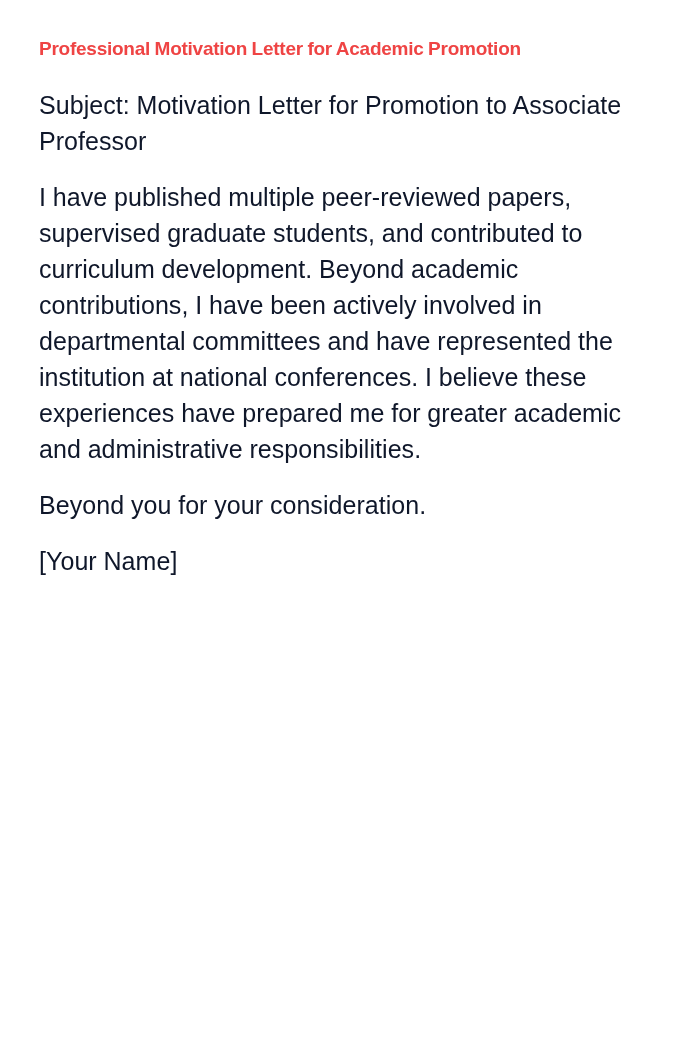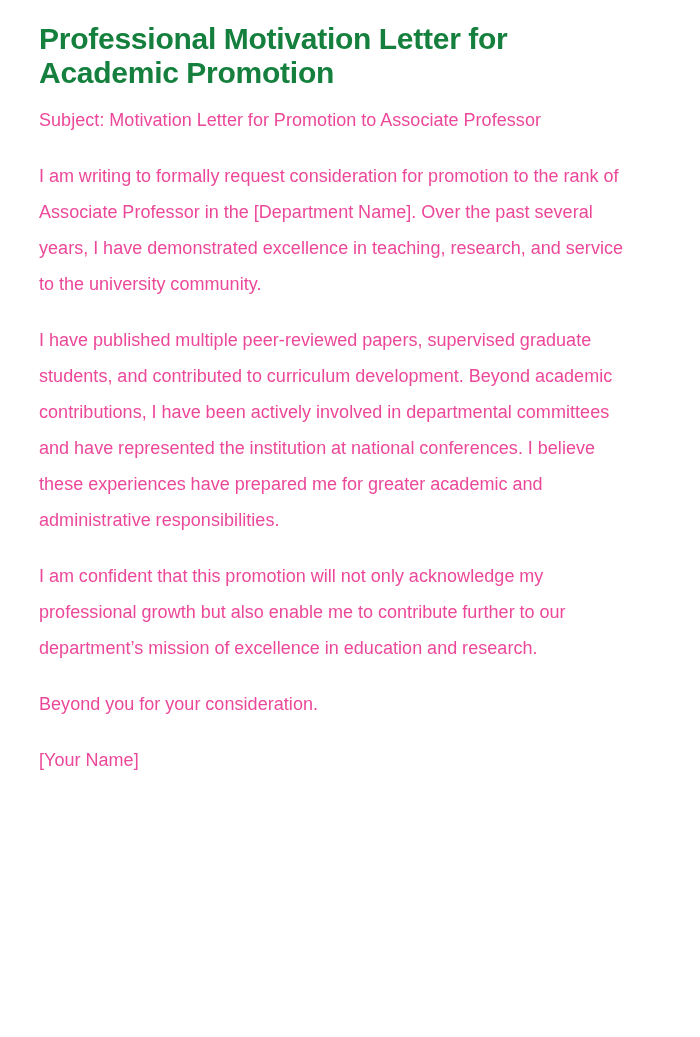--- a/index.html
+++ b/index.html
@@ -25,59 +25,57 @@
     background: #ffffff;
   }
 
   .article {
     width: 601px;
   }
 
   .article-title {
     margin: 0 0 12px 0;
     font-family: "Liberation Sans", sans-serif;
-    font-size: 30px;
-    line-height: 34px;
+    font-size: 19px;
+    line-height: 53px;
     font-weight: 700;
     letter-spacing: -0.25px;
-    color: #15803d;
+    color: #ef4444;
     word-spacing: -0.5px;
   }
 
   .article-body p {
     margin: 0 0 20px 0;
-    font-size: 18px;
+    font-size: 25px;
     line-height: 36px;
     font-weight: 400;
-    color: #ec4899;
+    color: #0f172a;
     letter-spacing: 0.05px;
     word-spacing: -0.2px;
   }
 
   .article-body p:last-child {
     margin-bottom: 0;
   }
 </style>
 </head>
 <body>
 
 <div class="page">
   <article class="article">
 
     <h1 class="article-title">Professional Motivation Letter for Academic Promotion</h1>
 
     <div class="article-body">
       <p>Subject: Motivation Letter for Promotion to Associate Professor</p>
 
 
-      <p>I am writing to formally request consideration for promotion to the rank of Associate Professor in the [Department Name]. Over the past several years, I have demonstrated excellence in teaching, research, and service to the university community.</p>
 
       <p>I have published multiple peer-reviewed papers, supervised graduate students, and contributed to curriculum development. Beyond academic contributions, I have been actively involved in departmental committees and have represented the institution at national conferences. I believe these experiences have prepared me for greater academic and administrative responsibilities.</p>
 
-      <p>I am confident that this promotion will not only acknowledge my professional growth but also enable me to contribute further to our department’s mission of excellence in education and research.</p>
 
       <p>Beyond you for your consideration.</p>
 
 
       <p>[Your Name]</p>
     </div>
 
   </article>
 </div>
 

